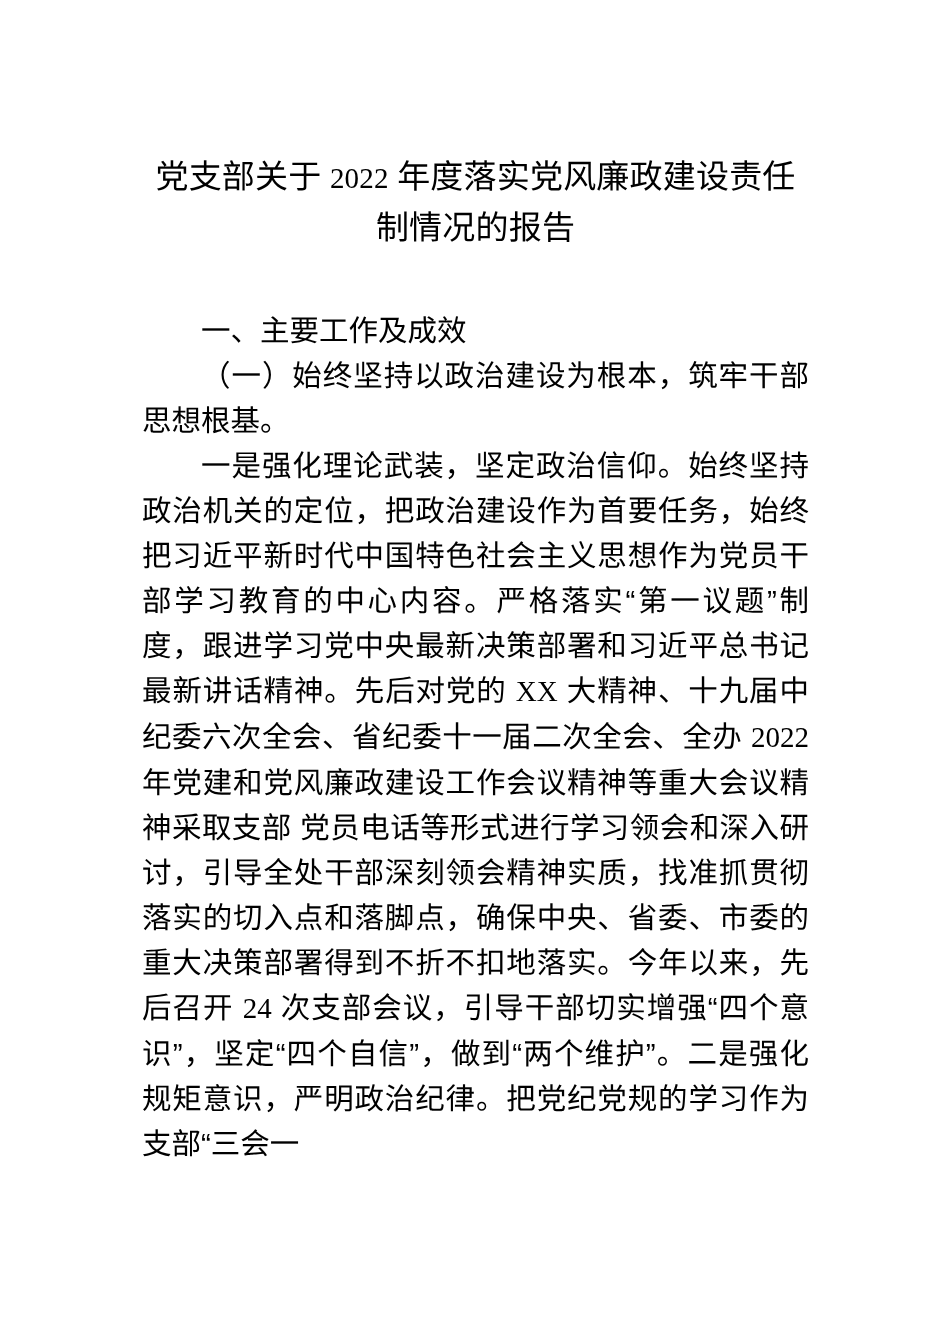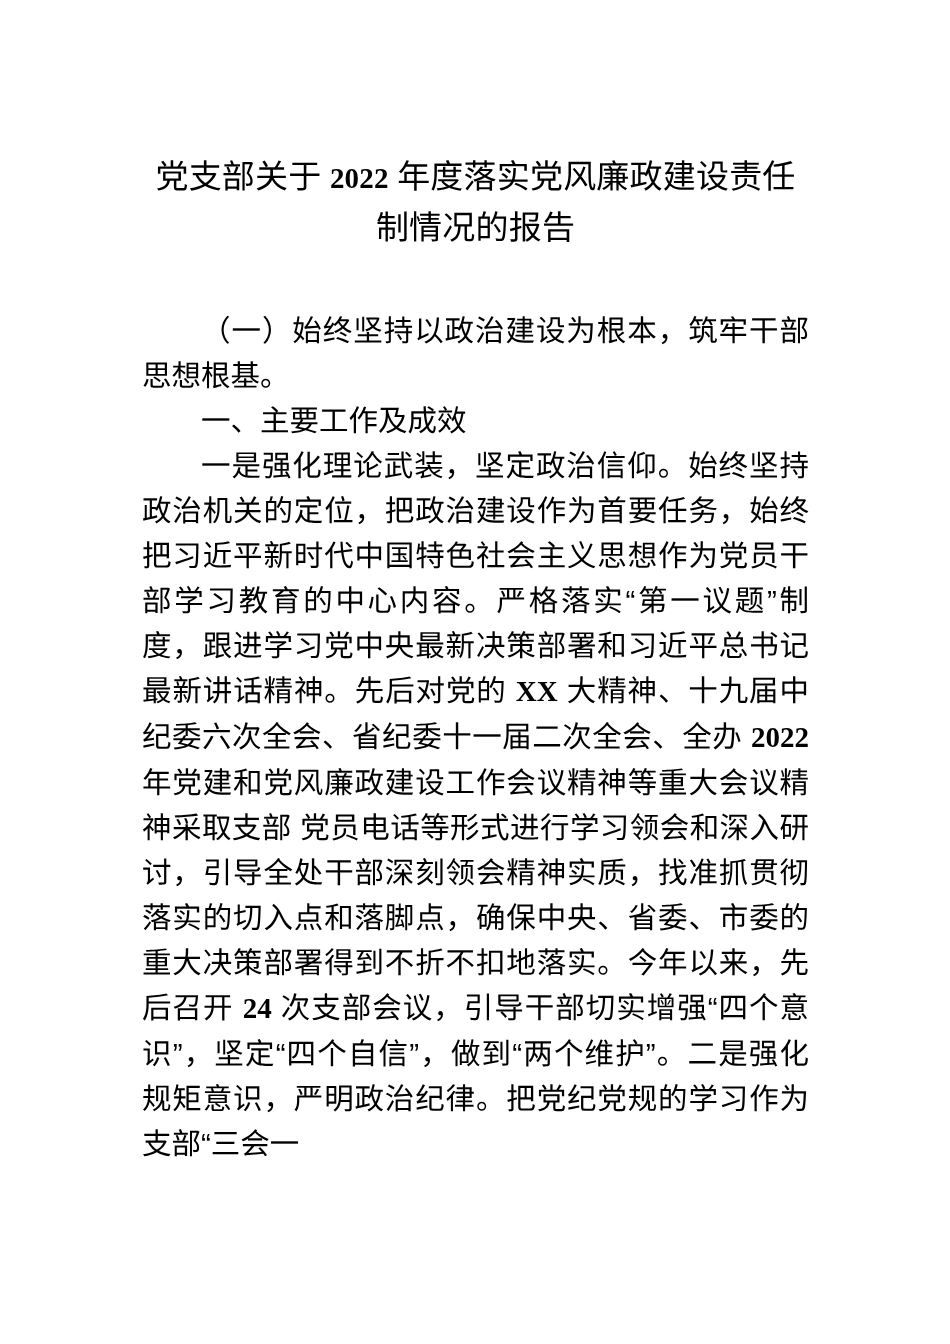--- a/index.html
+++ b/index.html
@@ -65,34 +65,33 @@
   .para.indent {
     text-indent: 59px;
   }
 
   .spacer-intro { height: 55px; }
 
   
   .lat {
     font-family: "Liberation Serif", "DejaVu Serif", serif;
     font-size: 29px;
-    font-weight: bold;
   }
 </style>
 </head>
 <body>
 
 <div class="page">
   <div class="content">
 
     <h1 class="doc-title">党支部关于 <span class="lat">2022</span> 年度落实党风廉政建设责任制情况的报告</h1>
 
     <div class="spacer-intro"></div>
 
 
+    <p class="para indent">一、主要工作及成效</p>
+
     <p class="para indent">（一）始终坚持以政治建设为根本，筑牢干部思想根基。</p>
-
-    <p class="para indent">一、主要工作及成效</p>
 
     <p class="para indent">一是强化理论武装，坚定政治信仰。始终坚持政治机关的定位，把政治建设作为首要任务，始终把习近平新时代中国特色社会主义思想作为党员干部学习教育的中心内容。严格落实“第一议题”制度，跟进学习党中央最新决策部署和习近平总书记最新讲话精神。先后对党的 <span class="lat">XX</span> 大精神、十九届中纪委六次全会、省纪委十一届二次全会、全办 <span class="lat">2022</span> 年党建和党风廉政建设工作会议精神等重大会议精神采取支部 党员电话等形式进行学习领会和深入研讨，引导全处干部深刻领会精神实质，找准抓贯彻落实的切入点和落脚点，确保中央、省委、市委的重大决策部署得到不折不扣地落实。今年以来，先后召开 <span class="lat">24</span> 次支部会议，引导干部切实增强“四个意识”，坚定“四个自信”，做到“两个维护”。二是强化规矩意识，严明政治纪律。把党纪党规的学习作为支部“三会一</p>
 
   </div>
 </div>
 
 </body></html>

